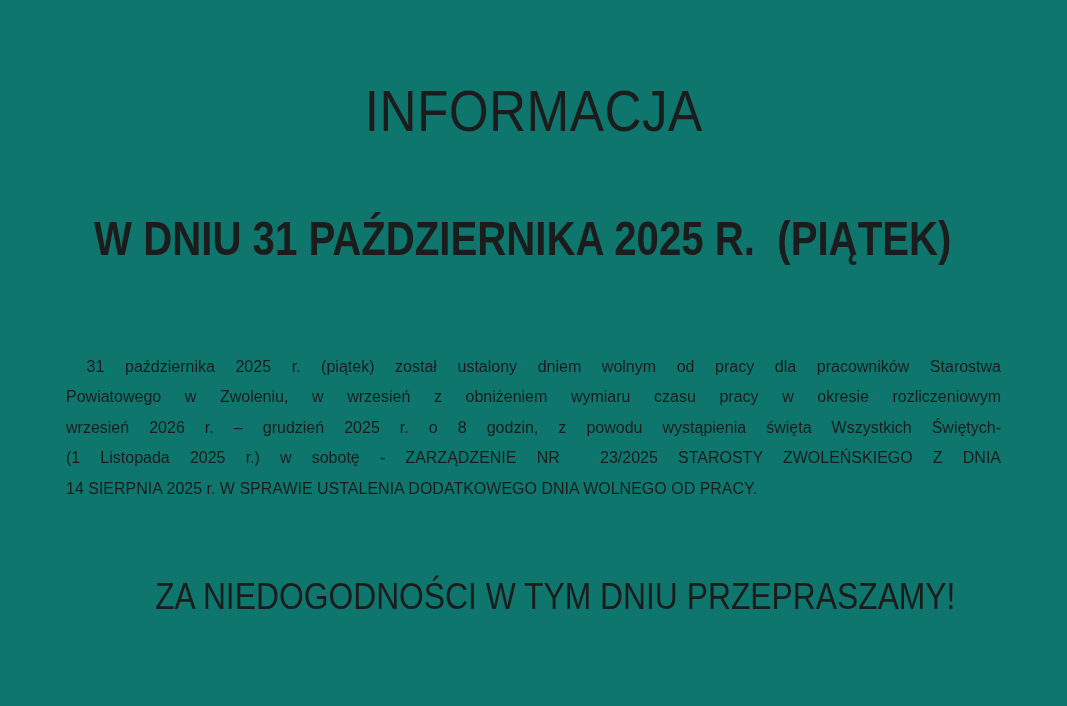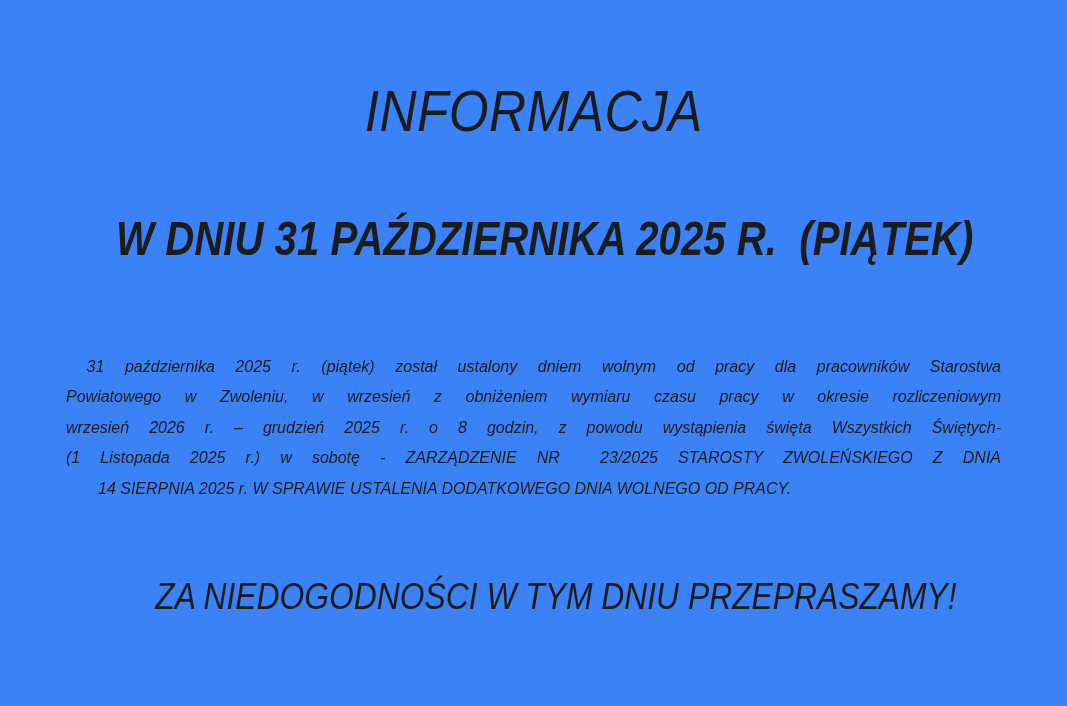--- a/index.html
+++ b/index.html
@@ -11,22 +11,21 @@
     width: 1067px;
     height: 706px;
     position: relative;
     overflow: hidden;
     font-family: "Liberation Sans", "DejaVu Sans", sans-serif;
     color: #1c1c1c;
   }
   .page {
     position: absolute;
     inset: 0;
-    background: #3b82f6;
-    font-style: italic;
+    background: #0f766e;
   }
   .title {
     position: absolute;
     top: 78px;
     left: 0;
     right: 0;
     text-align: center;
     font-size: 57px;
     font-weight: 400;
     letter-spacing: 0.5px;
@@ -34,21 +33,21 @@
   }
   .title .squeeze {
     display: inline-block;
     transform: scaleX(0.90);
     transform-origin: 50% 50%;
   }
   .headline-line {
     position: absolute;
     left: 0;
     right: 0;
-    text-align: right;
+    text-align: left;
     font-size: 49px;
     font-weight: 700;
     white-space: nowrap;
   }
   .headline-line .squeeze {
     display: inline-block;
     transform: scaleX(0.82);
     transform-origin: 50% 50%;
   }
   .headline-1 { top: 210px; }
@@ -63,21 +62,20 @@
     font-weight: 400;
   }
   .body-line {
     text-align: justify;
     text-align-last: justify;
     text-justify: inter-word;
   }
   .body-line.last-line {
     text-align: center;
     text-align-last: left;
-    margin-left: 32px;
   }
   .closing {
     position: absolute;
     top: 576px;
     left: 0;
     right: 0;
     text-align: center;
     font-size: 37px;
     font-weight: 400;
     white-space: nowrap;

